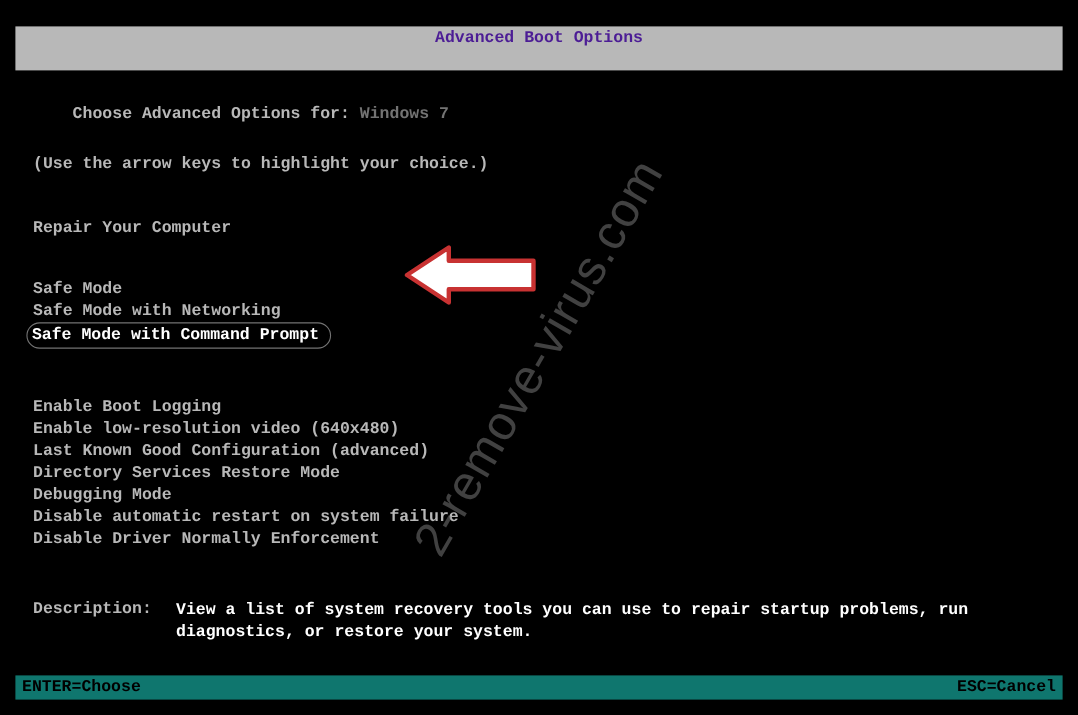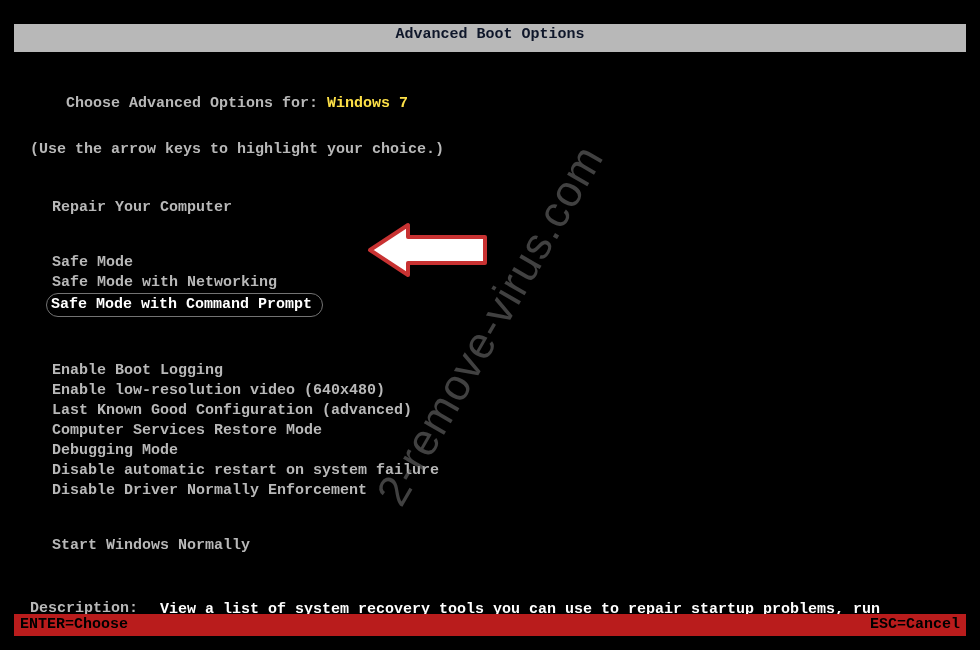--- a/index.html
+++ b/index.html
@@ -16,45 +16,44 @@
       color: #b8b8b8;
       position: relative;
       overflow: hidden;
       font-weight: bold;
     }
     .title-bar {
       position: absolute;
       top: 24px;
       left: 14px;
       right: 14px;
-      height: 28px;
+      height: 40px;
       background: #b8b8b8;
-      color: #0f172a;
+      color: #4c1d95;
       text-align: center;
       line-height: 22px;
       font-weight: bold;
     }
     .content {
       position: absolute;
       top: 78px;
       left: 30px;
       right: 30px;
     }
     .heading-line {
       white-space: pre;
     }
     .os-name {
-      color: #fde047;
+      color: #737373;
     }
     .subheading {
       margin-top: 12px;
     }
     .options-block {
       margin-top: 40px;
-      margin-left: 22px;
     }
     .option-group {
       margin-bottom: 35px;
     }
     .option-item {
       white-space: pre;
       line-height: 20px;
       display: inline-block;
     }
     .highlighted {
@@ -81,21 +80,21 @@
     .desc-text {
       color: #fff;
       line-height: 20px;
     }
     .footer-bar {
       position: absolute;
       bottom: 14px;
       left: 14px;
       right: 14px;
       height: 22px;
-      background: #b91c1c;
+      background: #0f766e;
       color: #000;
       line-height: 22px;
       font-weight: bold;
       display: flex;
       justify-content: space-between;
       padding: 0 6px;
     }
     .arrow-annotation {
       position: absolute;
       top: 215px;
@@ -138,29 +137,26 @@
     <div class="option-group group2">
       <div class="option-row"><span class="option-item">Safe Mode</span></div>
       <div class="option-row"><span class="option-item">Safe Mode with Networking</span></div>
       <div class="option-row"><span class="option-item highlighted">Safe Mode with Command Prompt</span></div>
     </div>
 
     <div class="option-group">
       <div class="option-row"><span class="option-item">Enable Boot Logging</span></div>
       <div class="option-row"><span class="option-item">Enable low-resolution video (640x480)</span></div>
       <div class="option-row"><span class="option-item">Last Known Good Configuration (advanced)</span></div>
-      <div class="option-row"><span class="option-item">Computer Services Restore Mode</span></div>
+      <div class="option-row"><span class="option-item">Directory Services Restore Mode</span></div>
       <div class="option-row"><span class="option-item">Debugging Mode</span></div>
       <div class="option-row"><span class="option-item">Disable automatic restart on system failure</span></div>
       <div class="option-row"><span class="option-item">Disable Driver Normally Enforcement</span></div>
     </div>
 
-    <div class="option-group">
-      <div class="option-row"><span class="option-item">Start Windows Normally</span></div>
-    </div>
 
   </div>
 
   <div class="description-block">
     <div class="desc-label">Description:</div>
     <div class="desc-text">View a list of system recovery tools you can use to repair startup problems, run diagnostics, or restore your system.</div>
   </div>
 </div>
 
 <div class="footer-bar">

